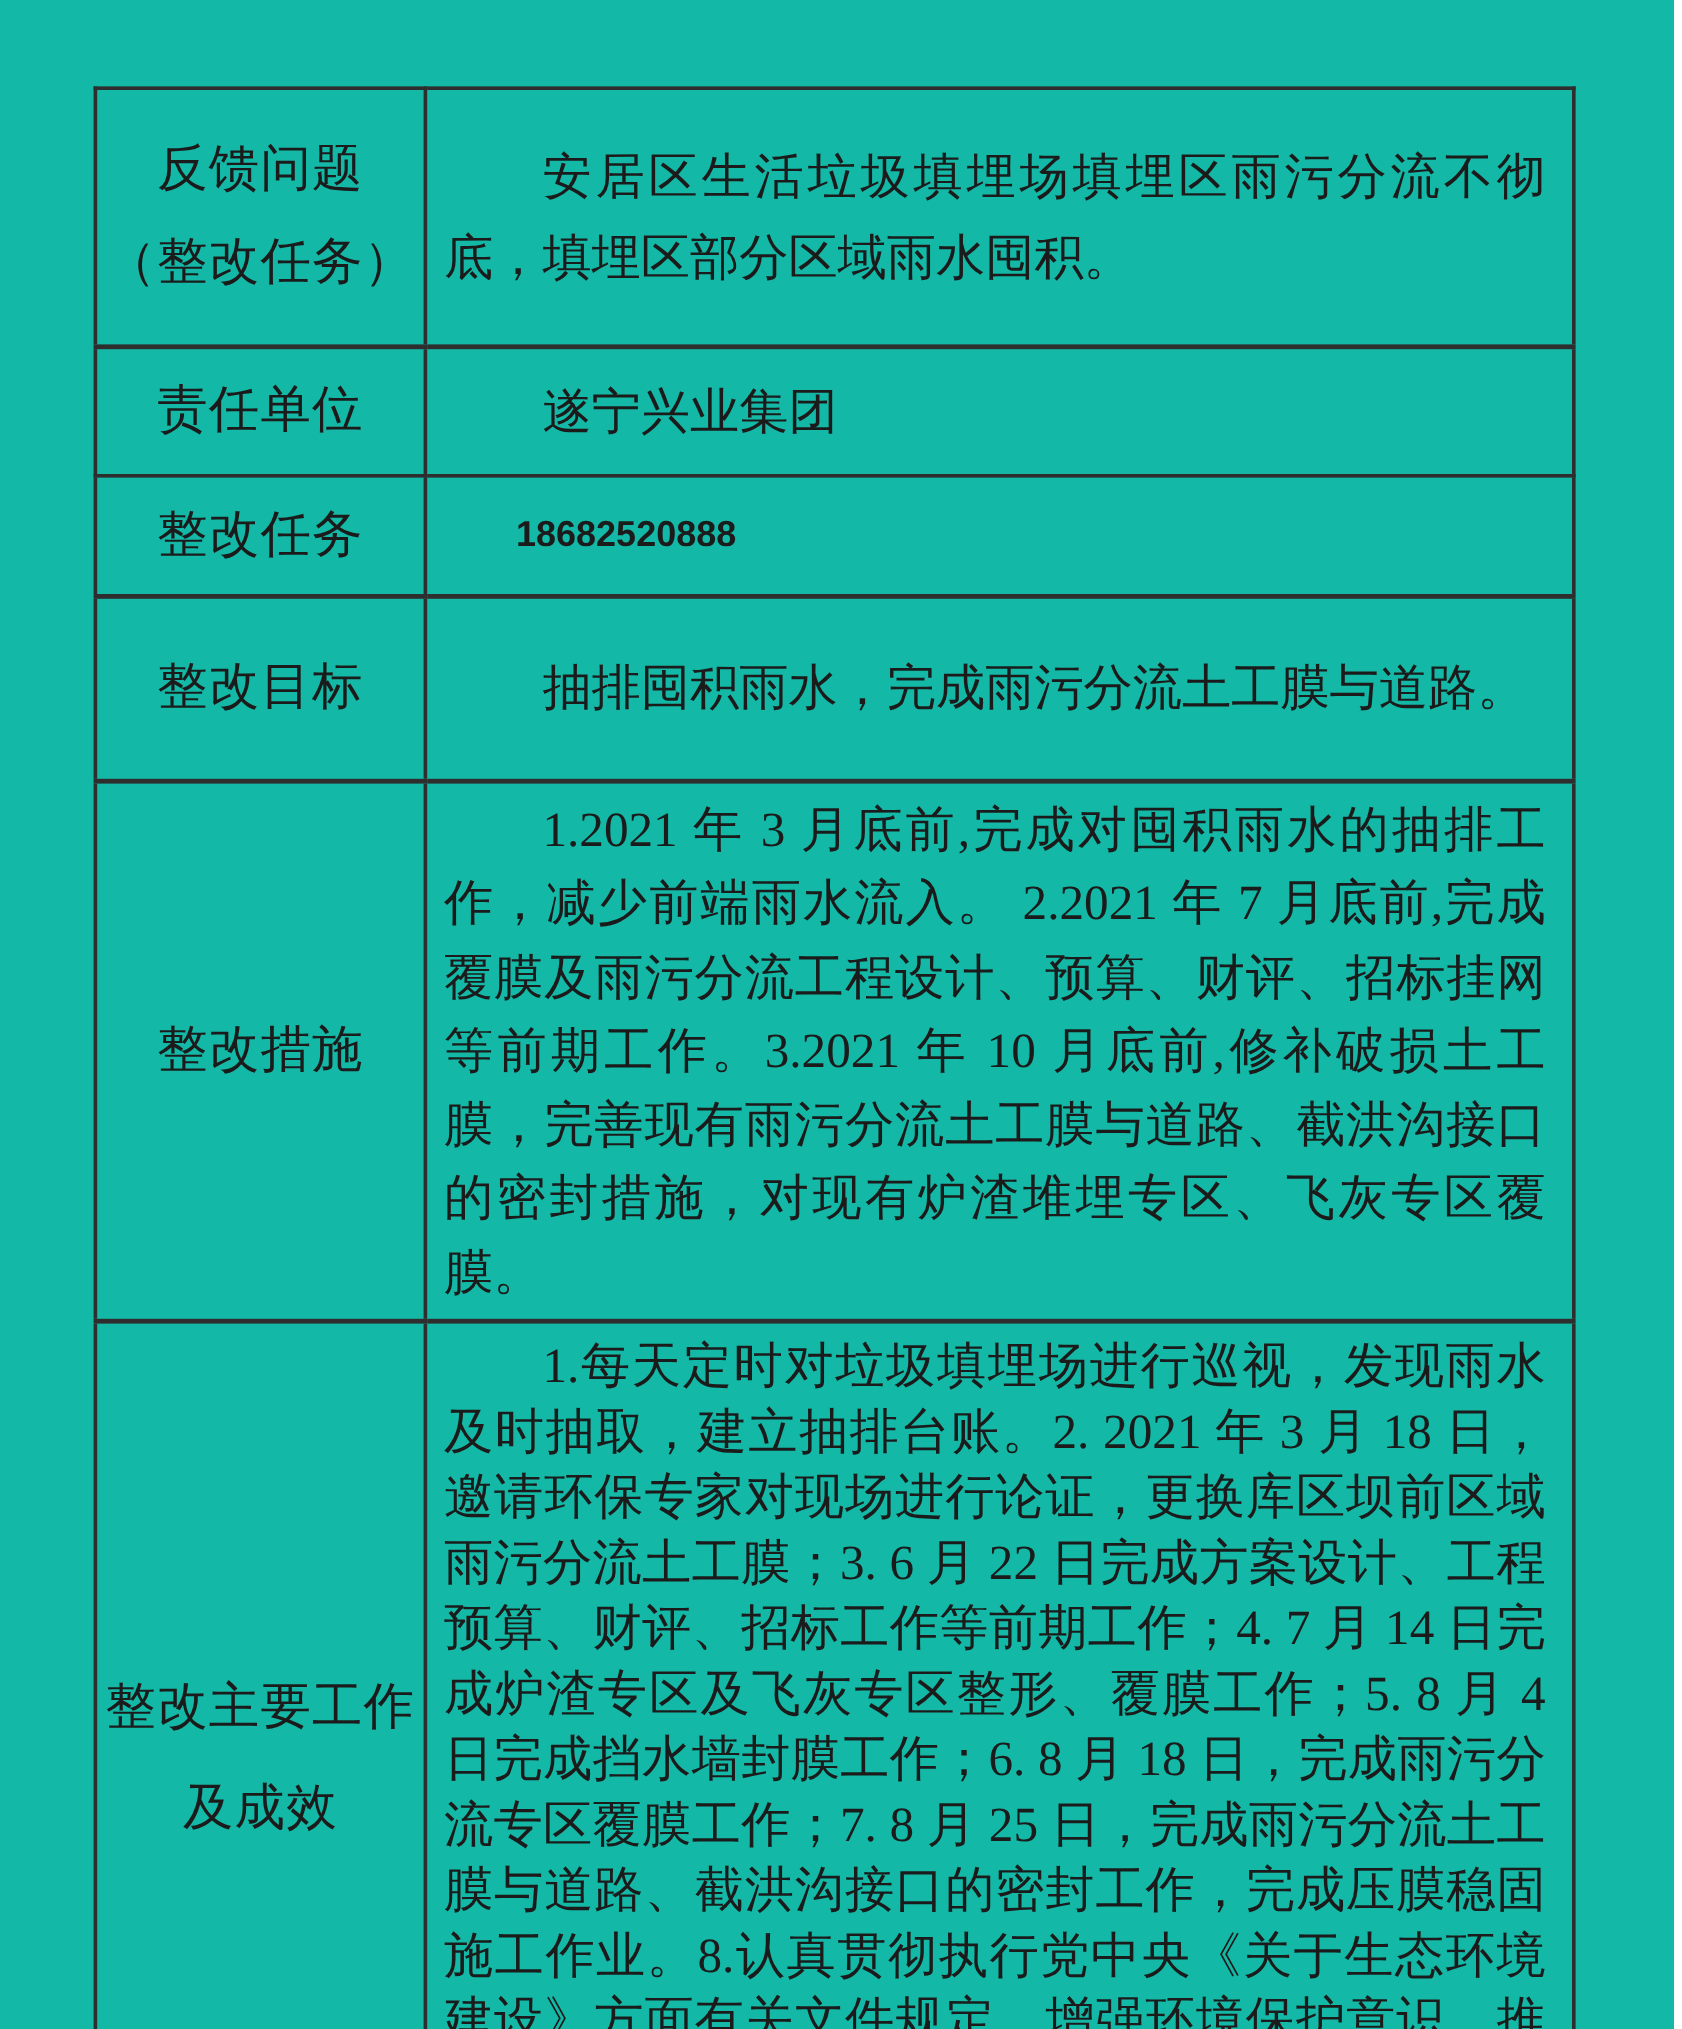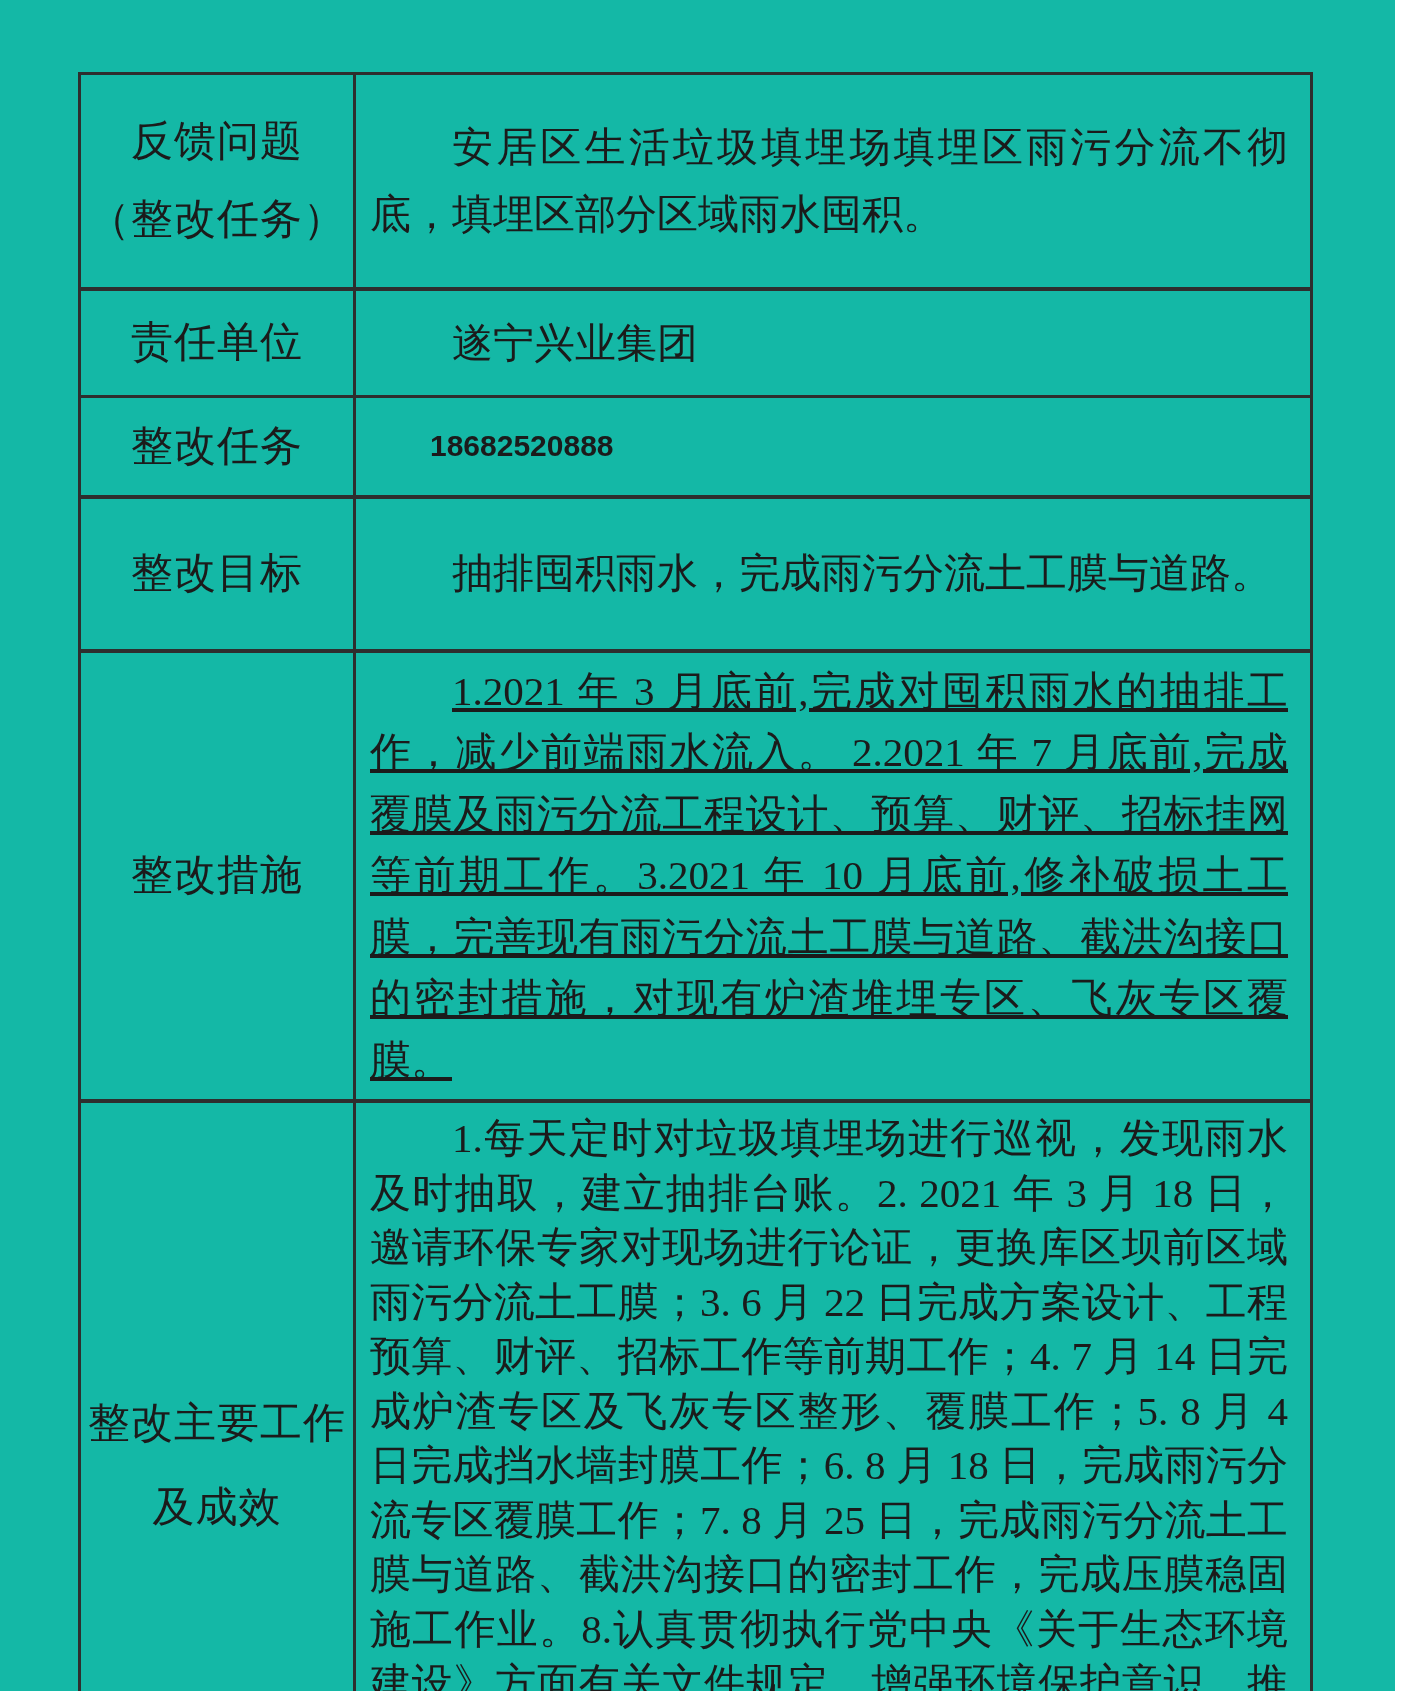--- a/index.html
+++ b/index.html
@@ -54,21 +54,21 @@
 
   td.content-cell {
     font-size: 41px;
     text-align: justify;
     padding: 8px 22px 8px 14px;
   }
   .para {
     text-indent: 2em;
     line-height: 1.62;
   }
-  tr.r6 .para { line-height: 1.5; text-decoration: underline; }
+  tr.r6 .para { line-height: 1.5; }
   tr.r7 .para { line-height: 1.33; }
   .numeric {
     font-family: "Liberation Sans", "DejaVu Sans", sans-serif;
     font-size: 30px;
     font-weight: bold;
   }
 </style>
 </head>
 <body>
 

